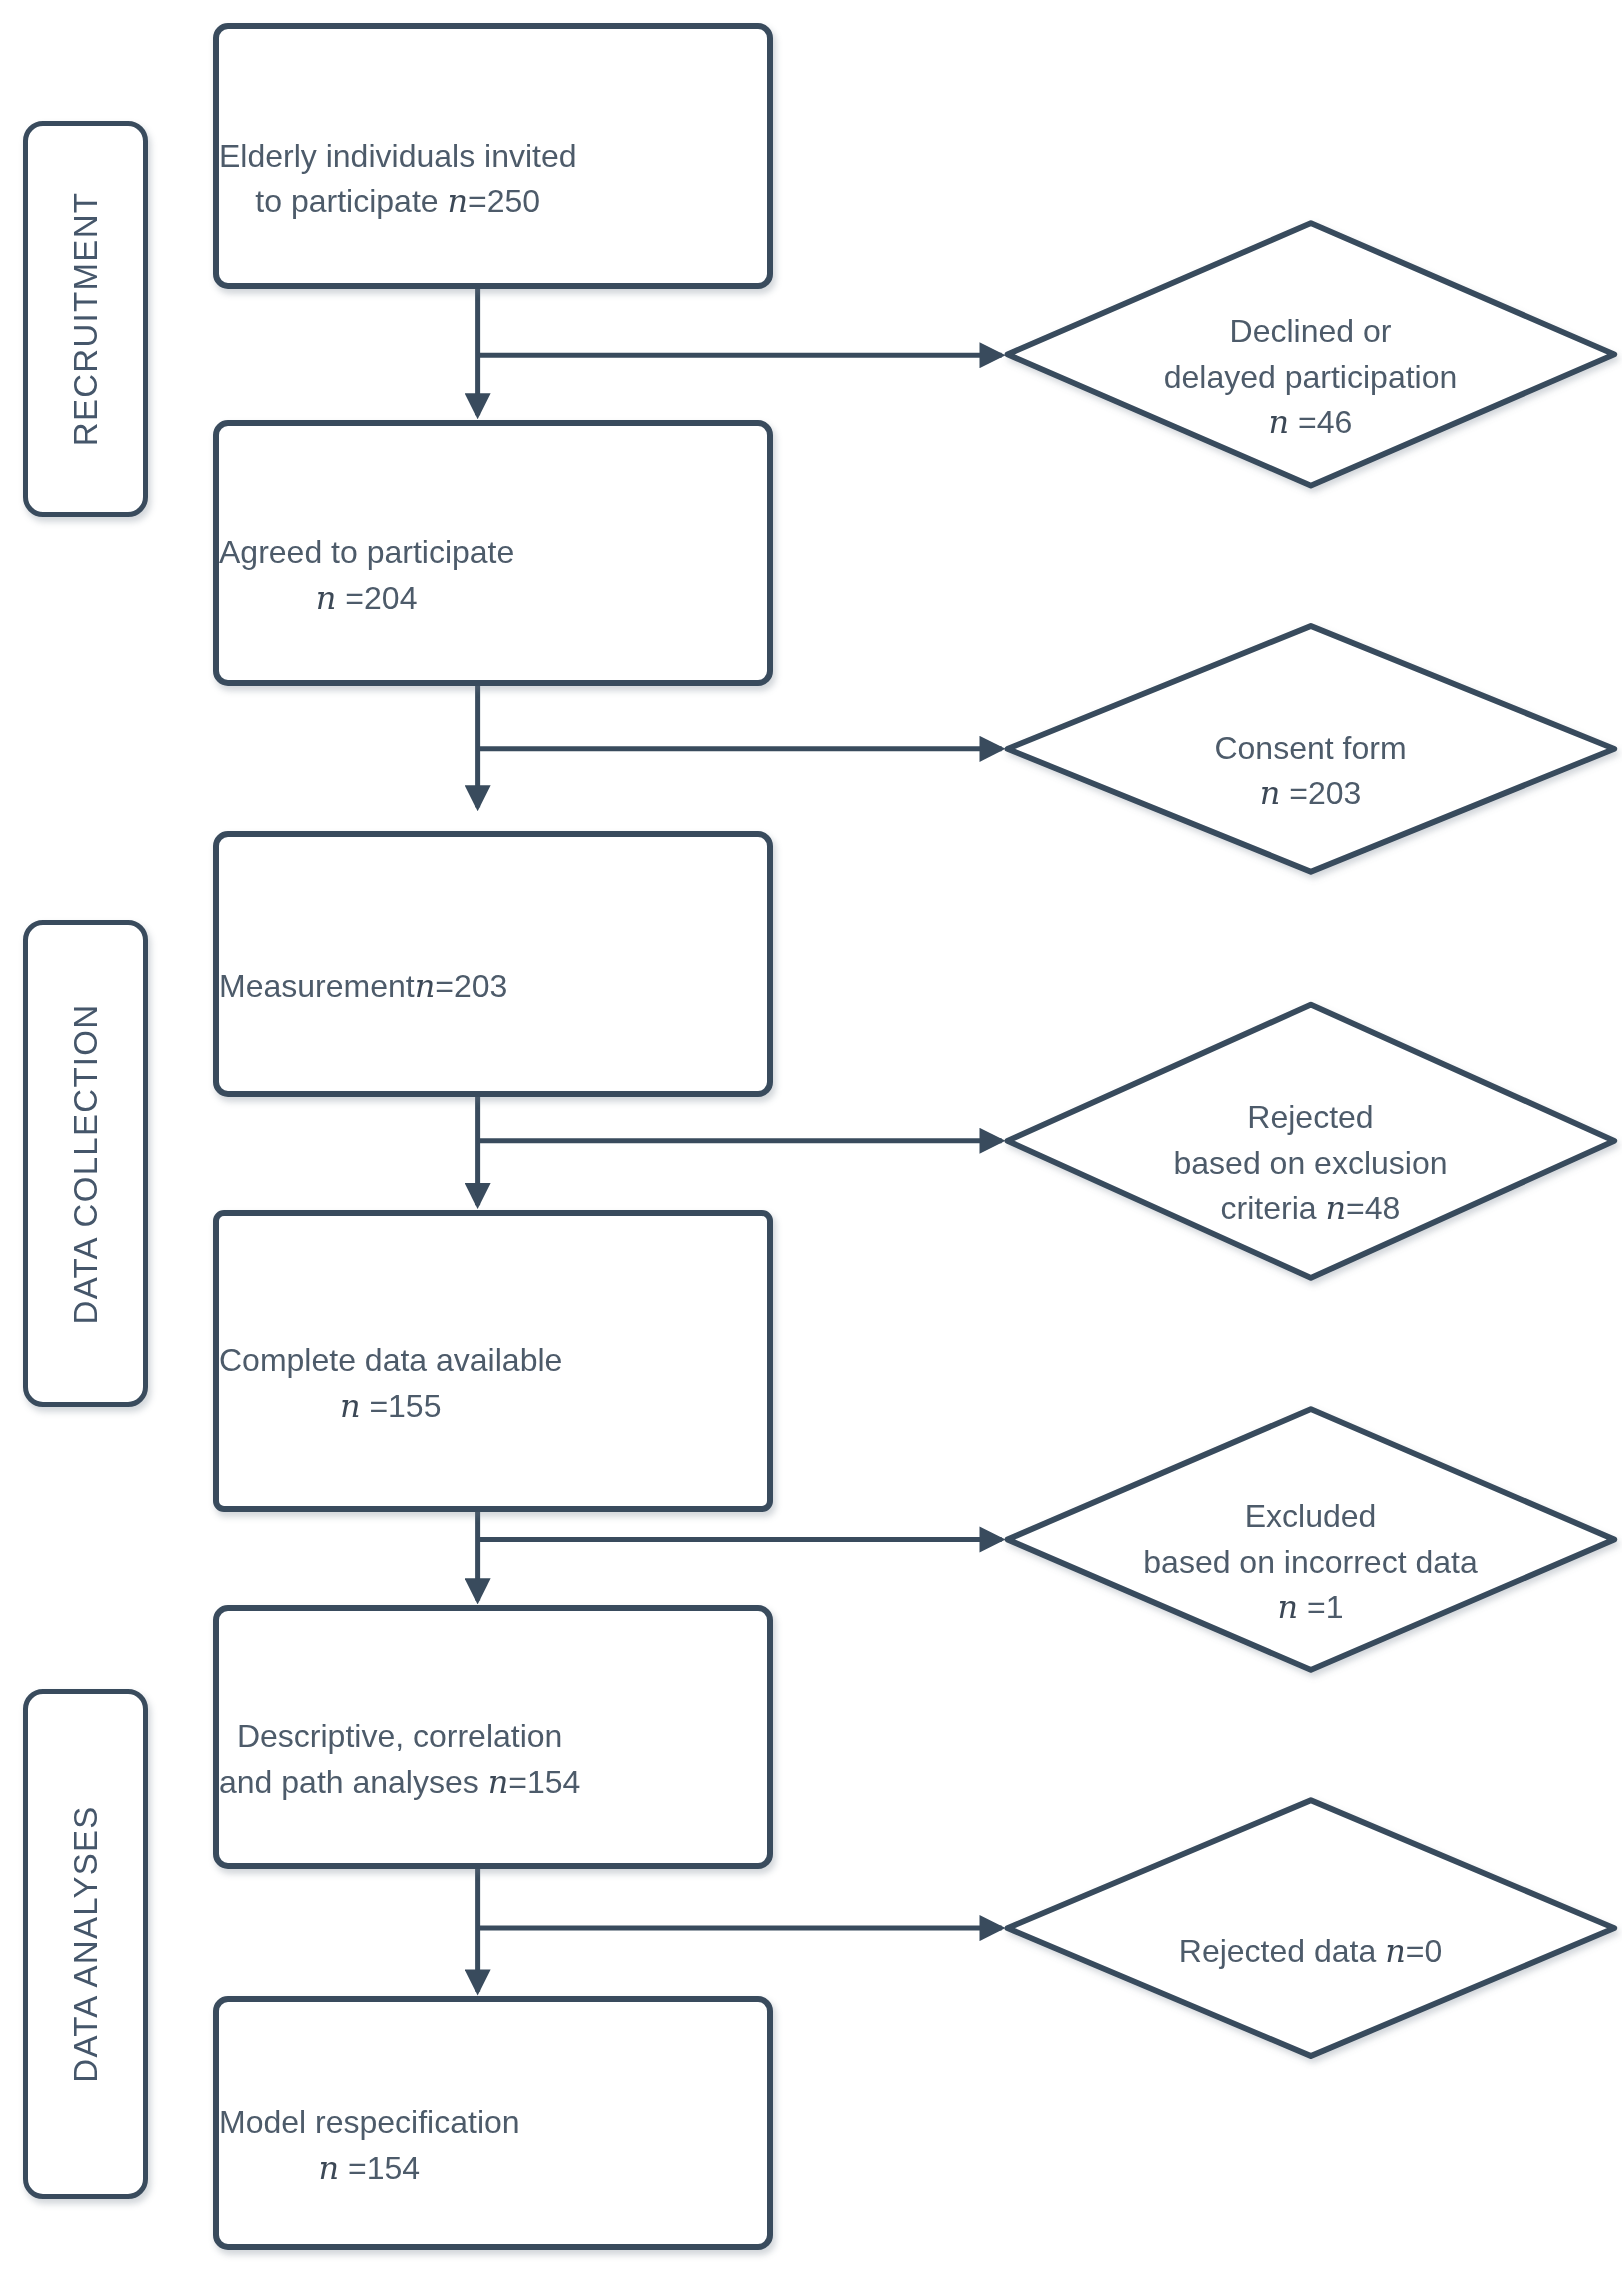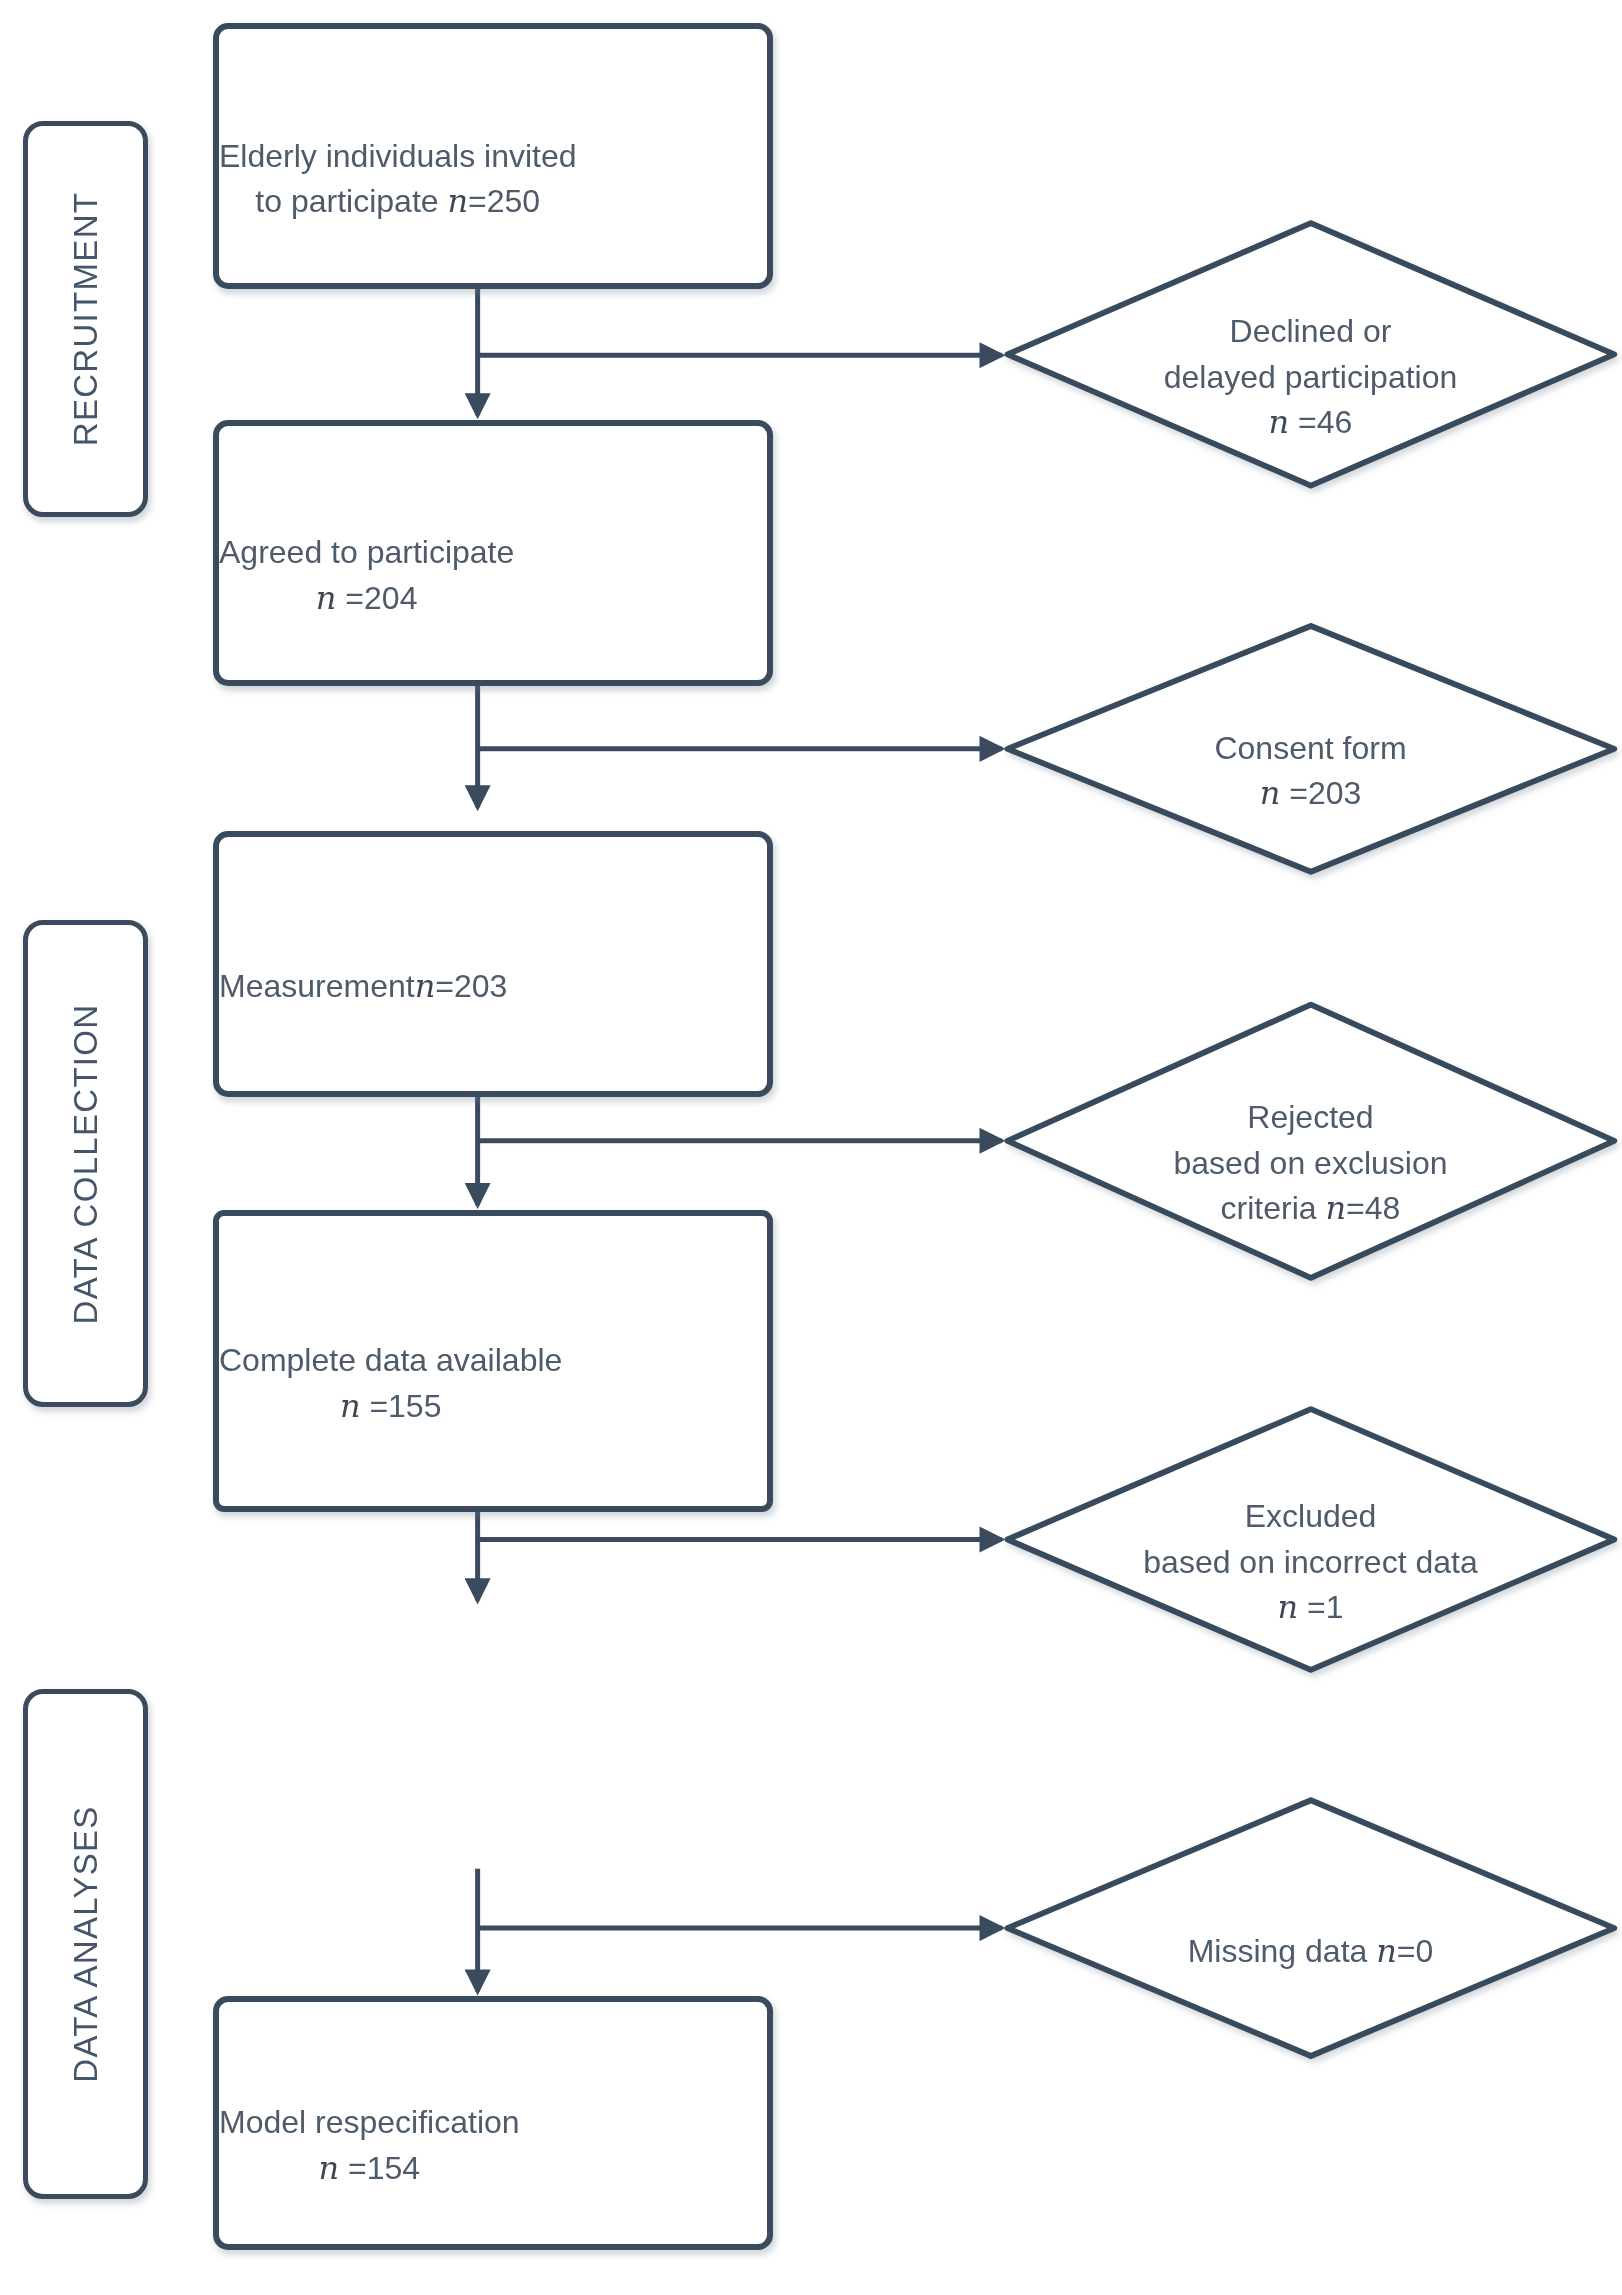--- a/index.html
+++ b/index.html
@@ -138,20 +138,26 @@
     <div>
       <span>Measurement</span><span class="nvar">n</span><span>=203</span>
     </div>
   </div>
   <div class="box" style="top:1210px; height:302px;border-radius:11px;">
     <div>
       <span>Complete data available
 </span><span class="nvar">n</span><span> =155</span>
     </div>
   </div>
+  <div class="box" style="top:1605px; height:264px;">
+    <div>
+      <span>Descriptive, correlation
+and path analyses </span><span class="nvar">n</span><span>=154</span>
+    </div>
+  </div>
   <div class="box" style="top:1996px; height:254px;">
     <div>
       <span>Model respecification
 </span><span class="nvar">n</span><span> =154</span>
     </div>
   </div>
 
   <div class="dlabel" style="top:246px;">
     <div>
       <span>Declined or
@@ -174,18 +180,18 @@
   </div>
   <div class="dlabel" style="top:1431px;">
     <div>
       <span>Excluded
 based on incorrect data
 </span><span class="nvar">n</span><span> =1</span>
     </div>
   </div>
   <div class="dlabel" style="top:1820px;">
     <div>
-      <span>Missing data </span><span class="nvar">n</span><span>=0</span>
+      <span>Rejected data </span><span class="nvar">n</span><span>=0</span>
     </div>
   </div>
 
 </div>
 
 
 </body></html>

